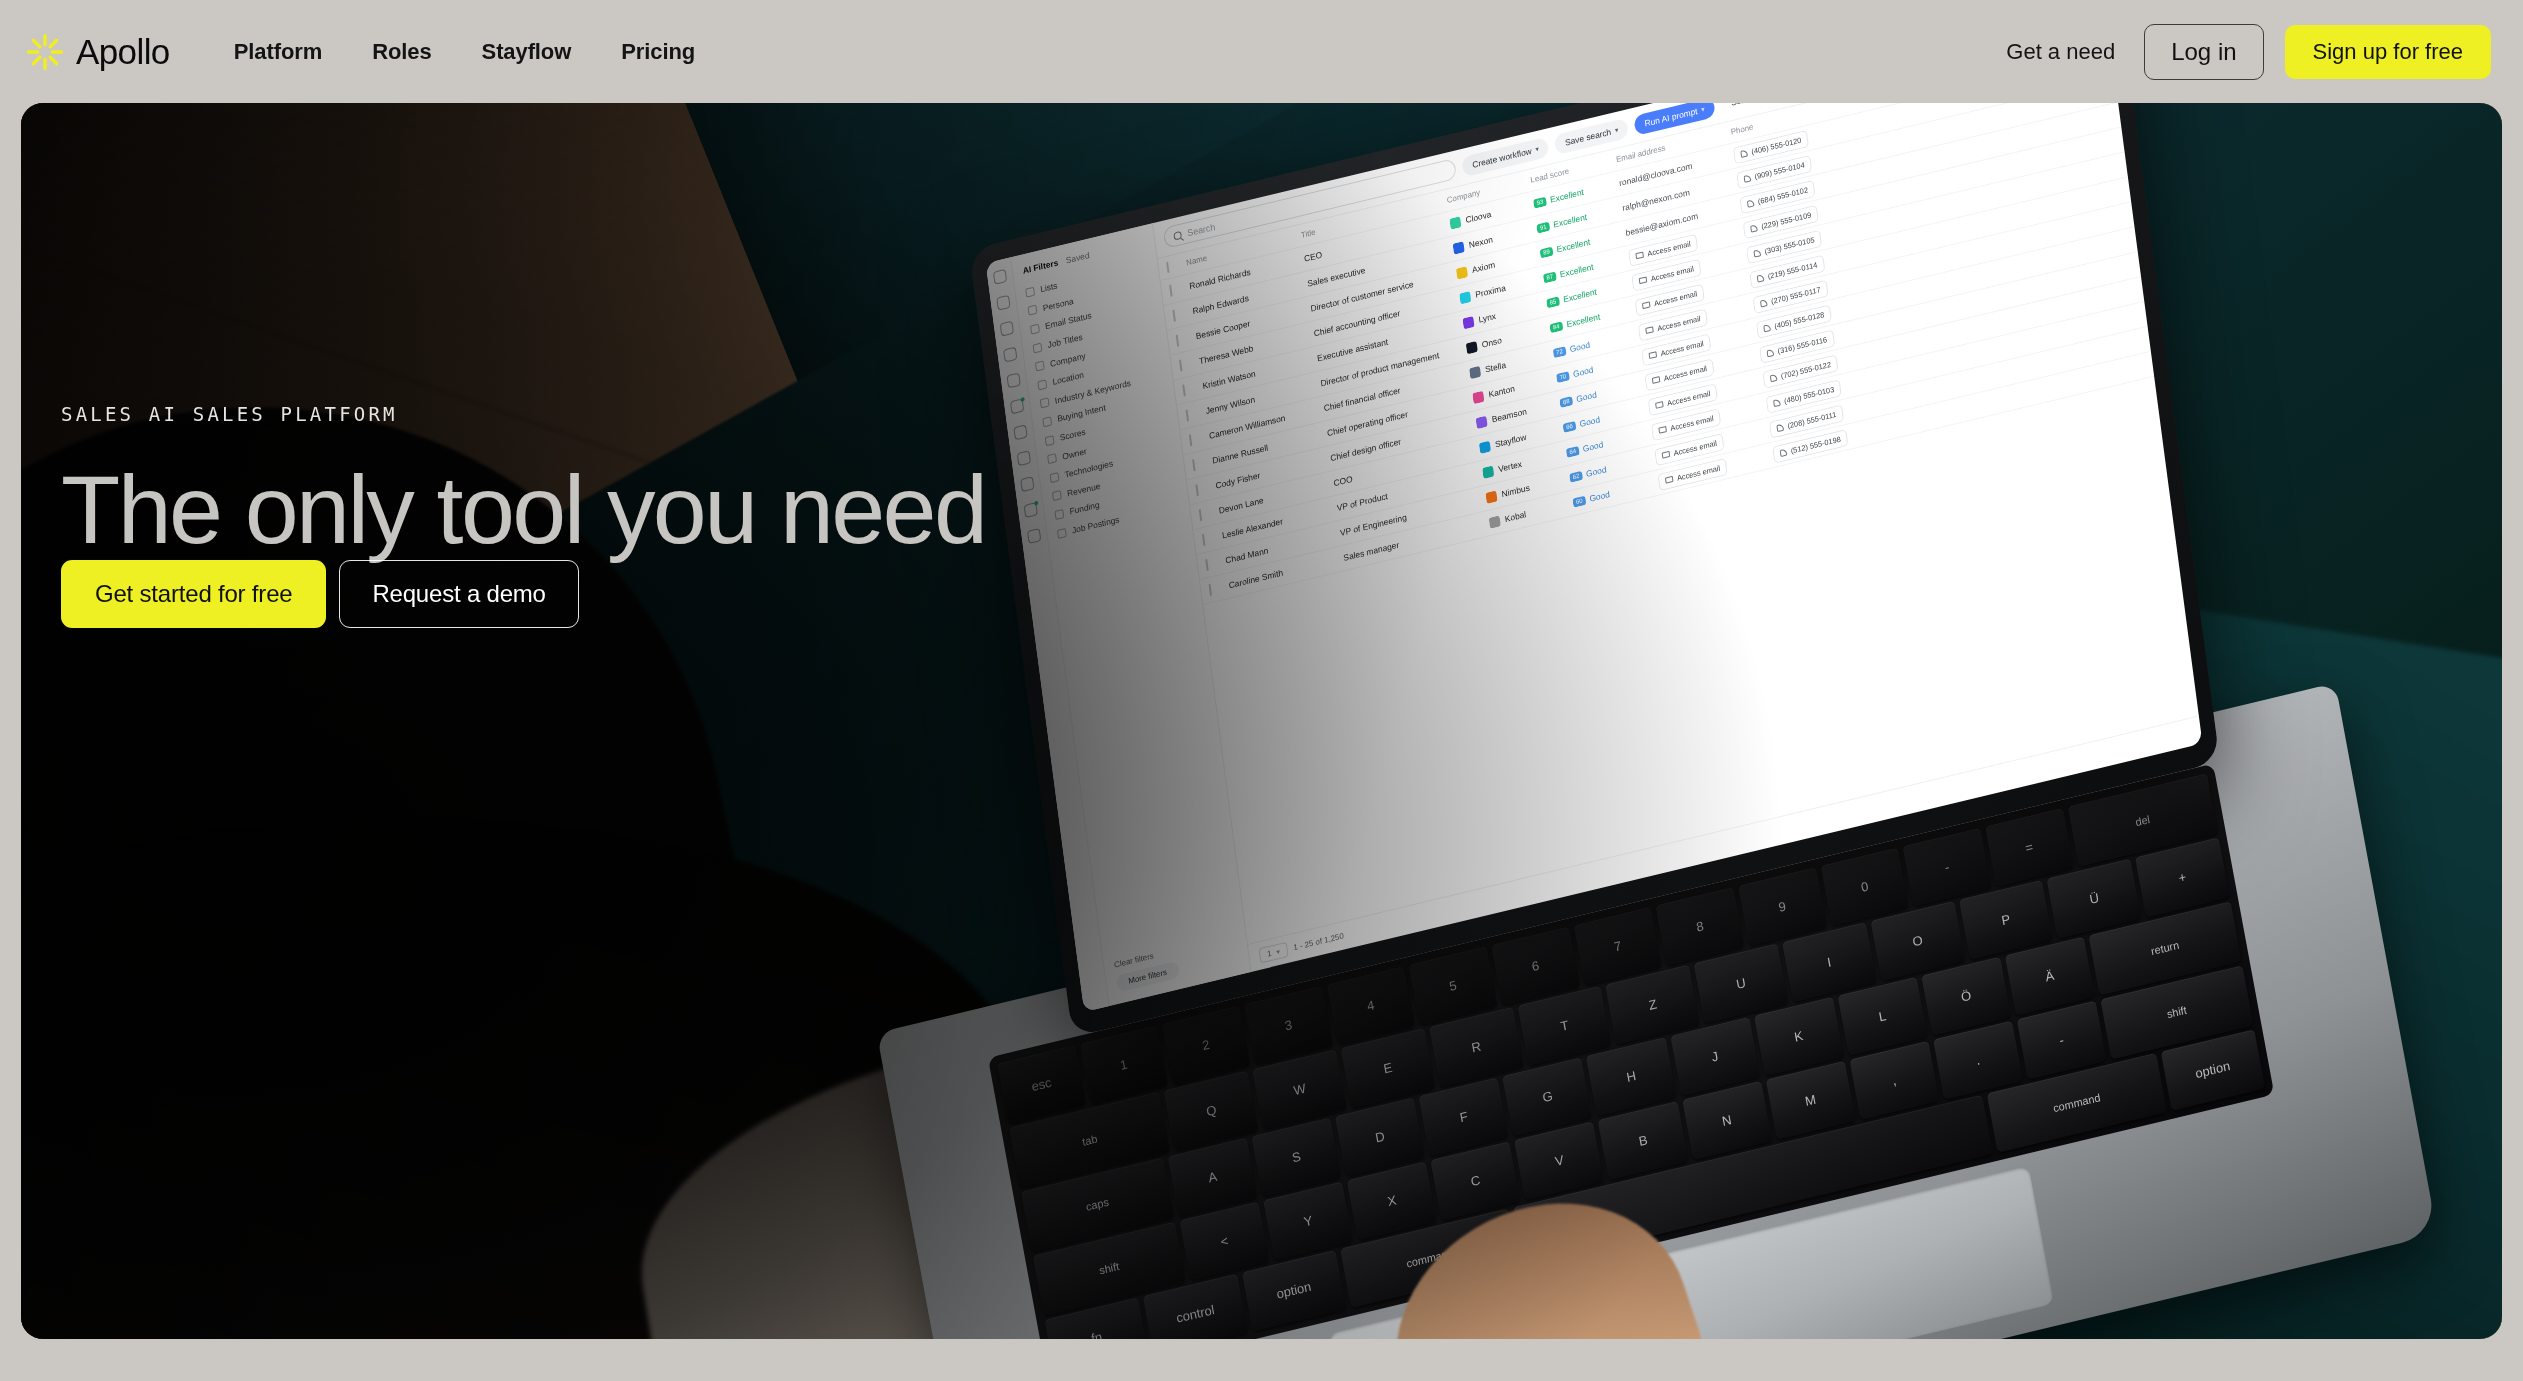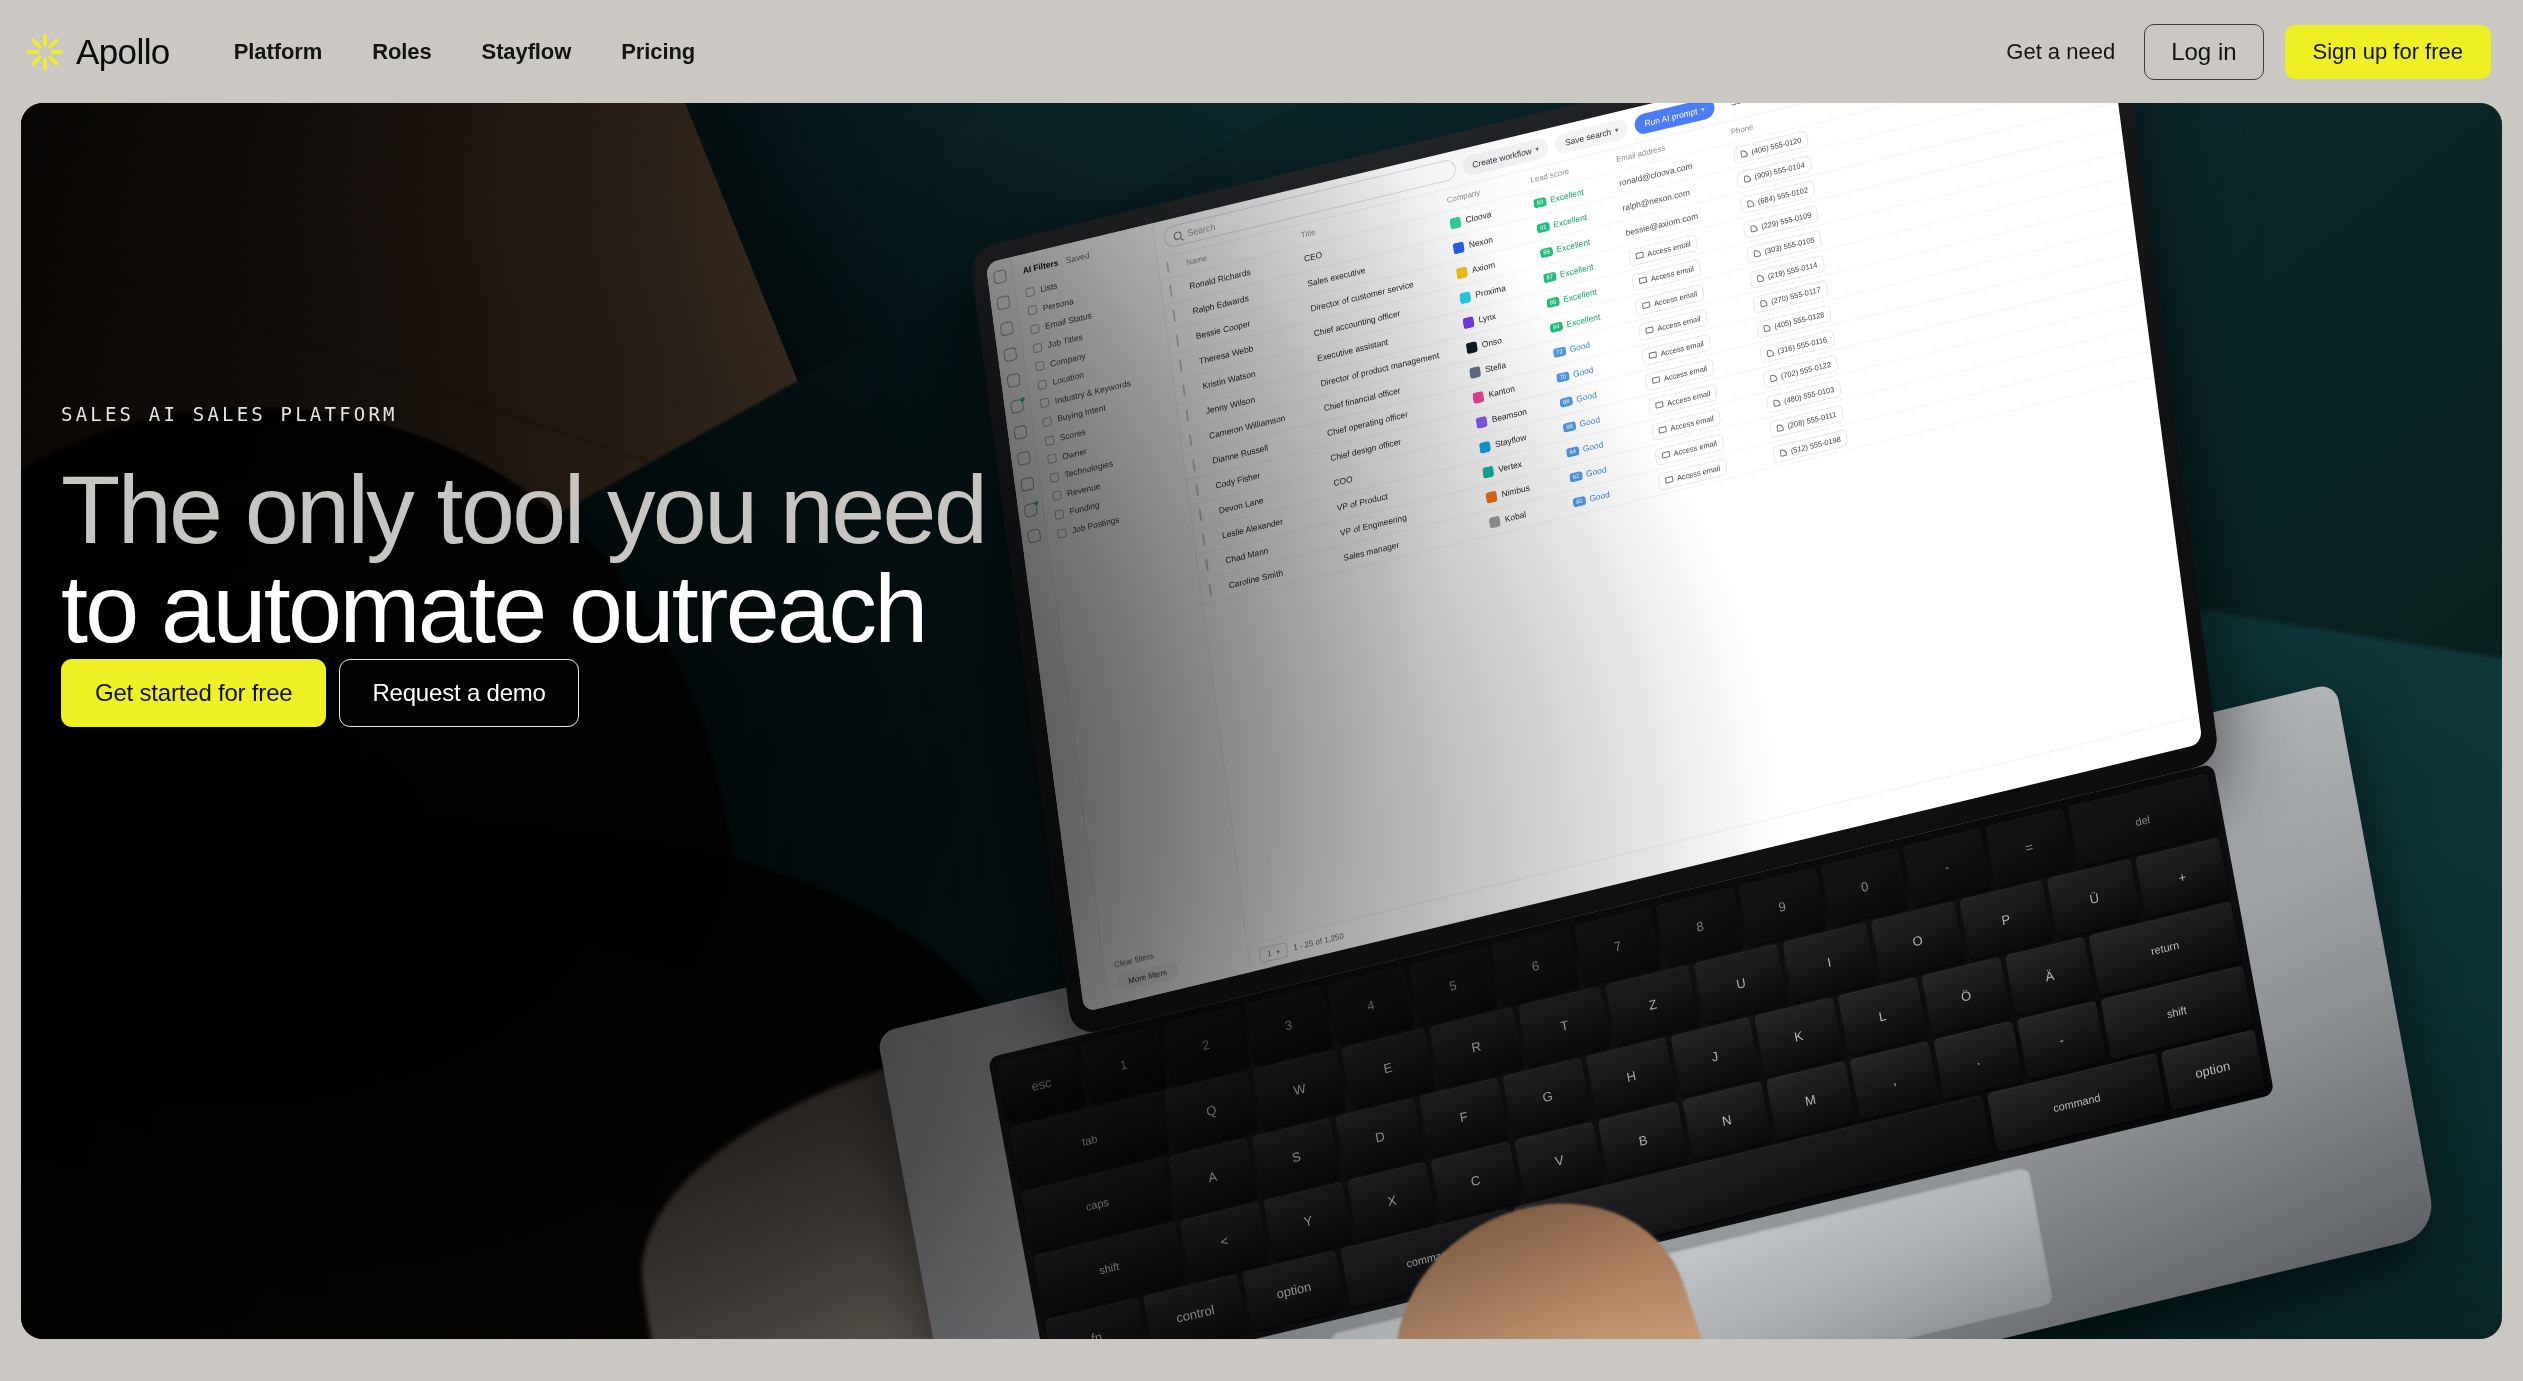--- a/index.html
+++ b/index.html
@@ -882,21 +882,20 @@
       </div>
     </div>
   </div>
 
   <div class="vignette"></div>
 
   <div class="copy">
     <div class="eyebrow">SALES AI SALES PLATFORM</div>
     <h1 class="headline">
       <span class="h-dim">The only tool you need</span>
-      <span class="h-bright">to automate outreach</span>
     </h1>
     <div class="cta-row">
       <button class="cta-yellow">Get started for free</button>
       <button class="cta-ghost">Request a demo</button>
     </div>
   </div>
 
 </section>
 
 </body></html>

